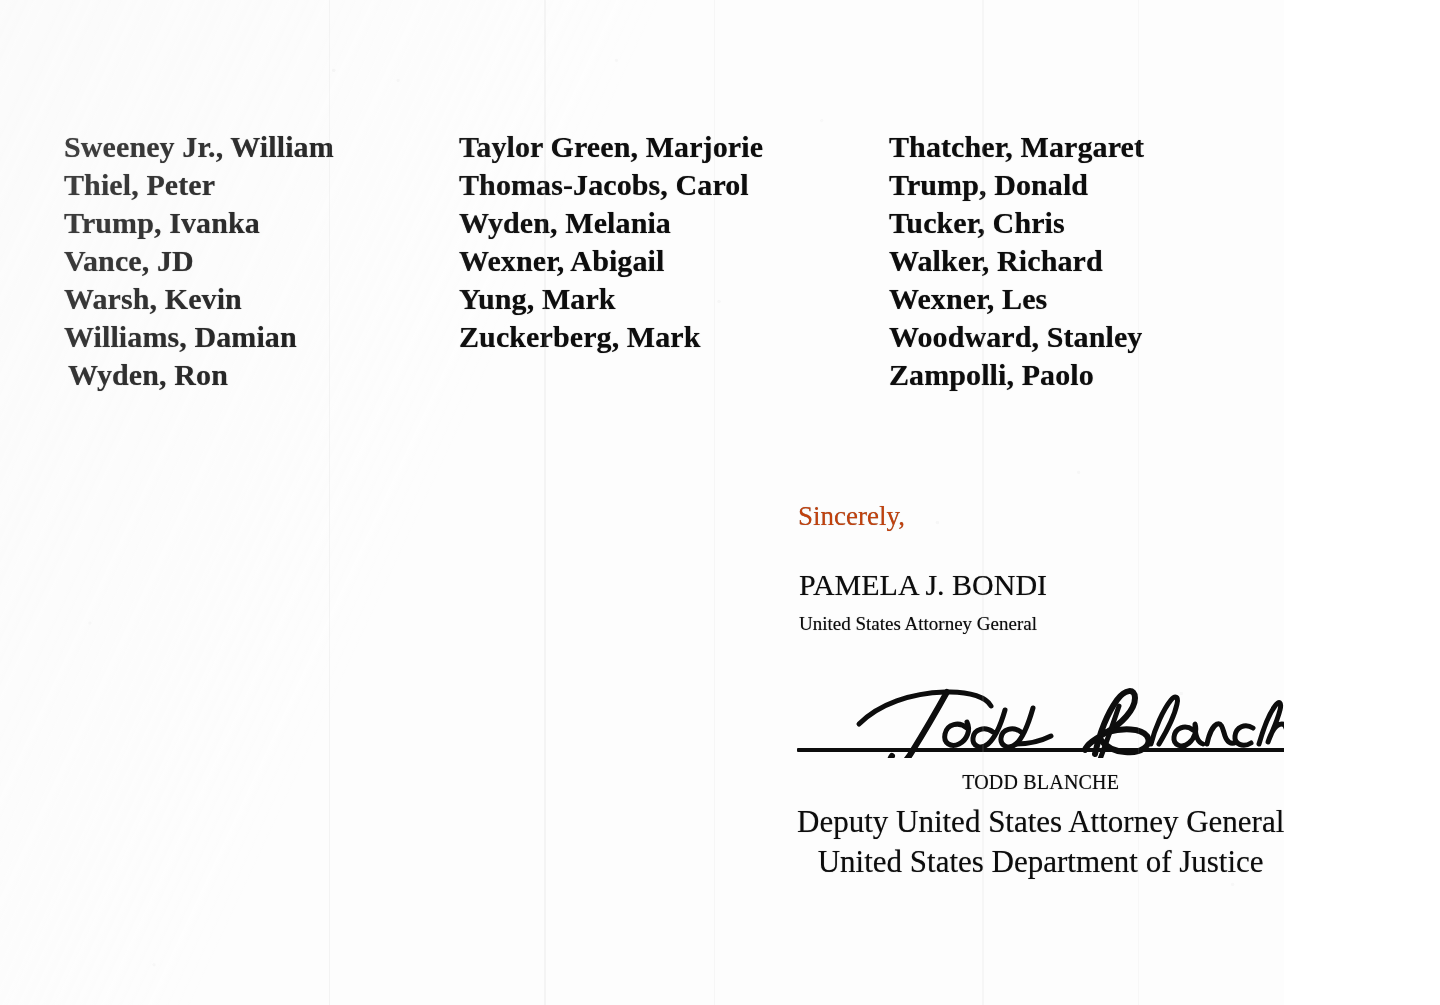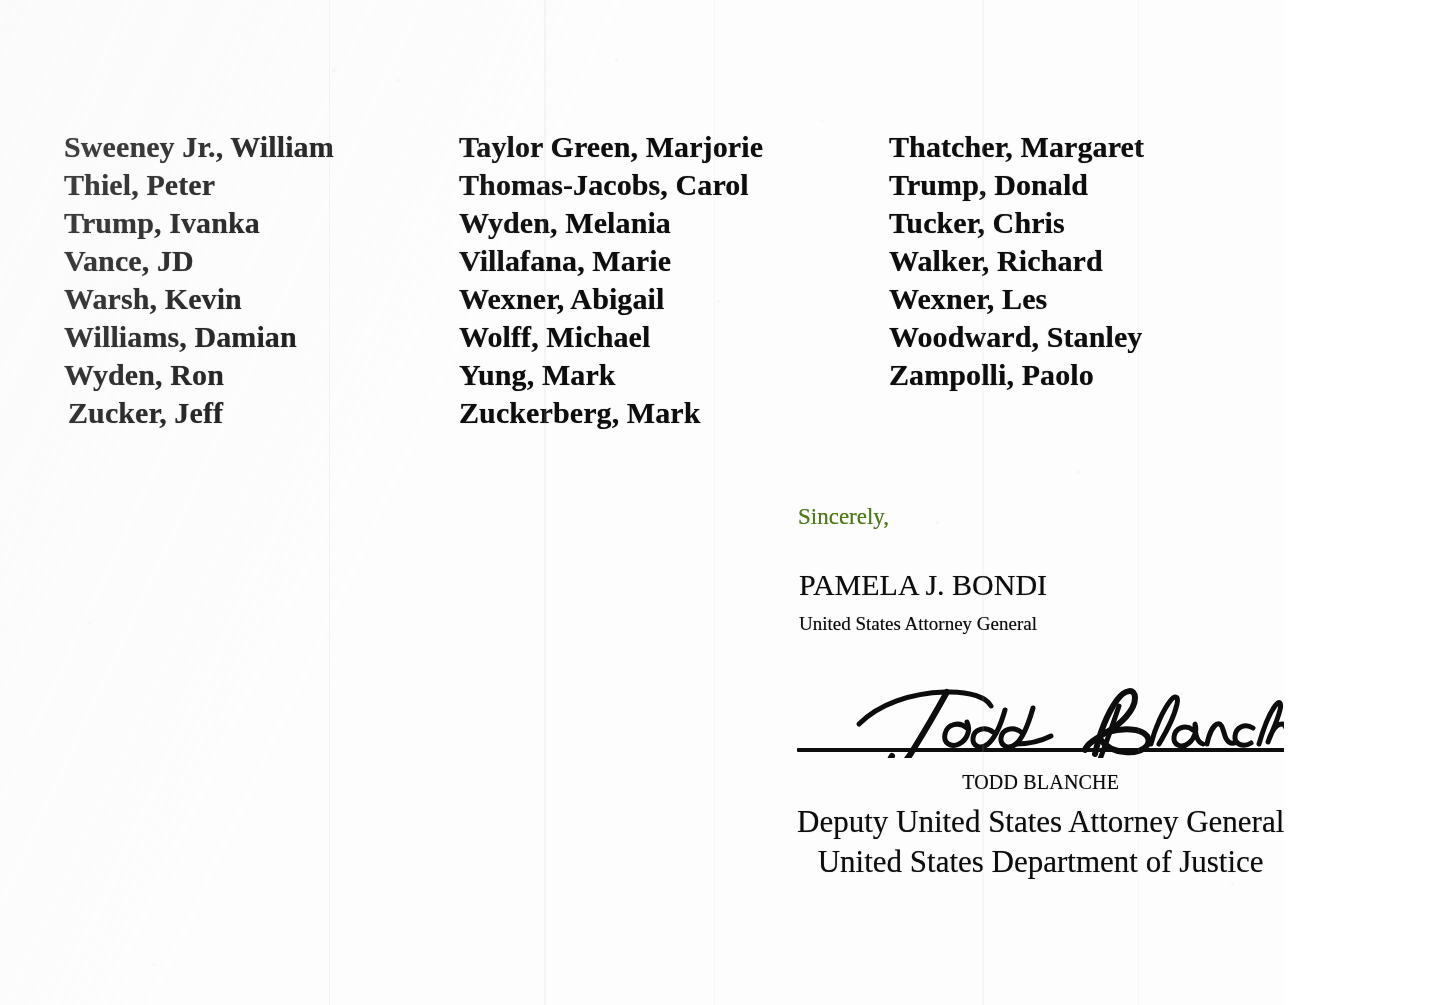--- a/index.html
+++ b/index.html
@@ -74,24 +74,24 @@
   }
   
   #column-1 .name-entry:last-child { padding-left: 4px; }
 
   #closing-block {
     position: absolute;
     left: 798px;
     top: 497px;
   }
   .closing-line {
-    font-size: 23px;
+    font-size: 27px;
     line-height: 39px;
     white-space: nowrap;
-    color: #4d7c0f;
+    color: #c2410c;
     text-shadow: 0 0 .7px rgba(0,0,0,.45);
   }
   #signer-block-1 {
     position: absolute;
     left: 799px;
     top: 565px;
   }
   .signer-name {
     font-size: 30px;
     line-height: 39px;
@@ -154,30 +154,27 @@
 <div id="page">
 
   <div class="name-column" id="column-1">
     <div class="name-entry">Sweeney Jr., William</div>
     <div class="name-entry">Thiel, Peter</div>
     <div class="name-entry">Trump, Ivanka</div>
     <div class="name-entry">Vance, JD</div>
     <div class="name-entry">Warsh, Kevin</div>
     <div class="name-entry">Williams, Damian</div>
     <div class="name-entry">Wyden, Ron</div>
-    <div class="name-entry">Zucker, Jeff</div>
   </div>
 
   <div class="name-column" id="column-2">
     <div class="name-entry">Taylor Green, Marjorie</div>
     <div class="name-entry">Thomas-Jacobs, Carol</div>
     <div class="name-entry">Wyden, Melania</div>
-    <div class="name-entry">Villafana, Marie</div>
     <div class="name-entry">Wexner, Abigail</div>
-    <div class="name-entry">Wolff, Michael</div>
     <div class="name-entry">Yung, Mark</div>
     <div class="name-entry">Zuckerberg, Mark</div>
   </div>
 
   <div class="name-column" id="column-3">
     <div class="name-entry">Thatcher, Margaret</div>
     <div class="name-entry">Trump, Donald</div>
     <div class="name-entry">Tucker, Chris</div>
     <div class="name-entry">Walker, Richard</div>
     <div class="name-entry">Wexner, Les</div>

